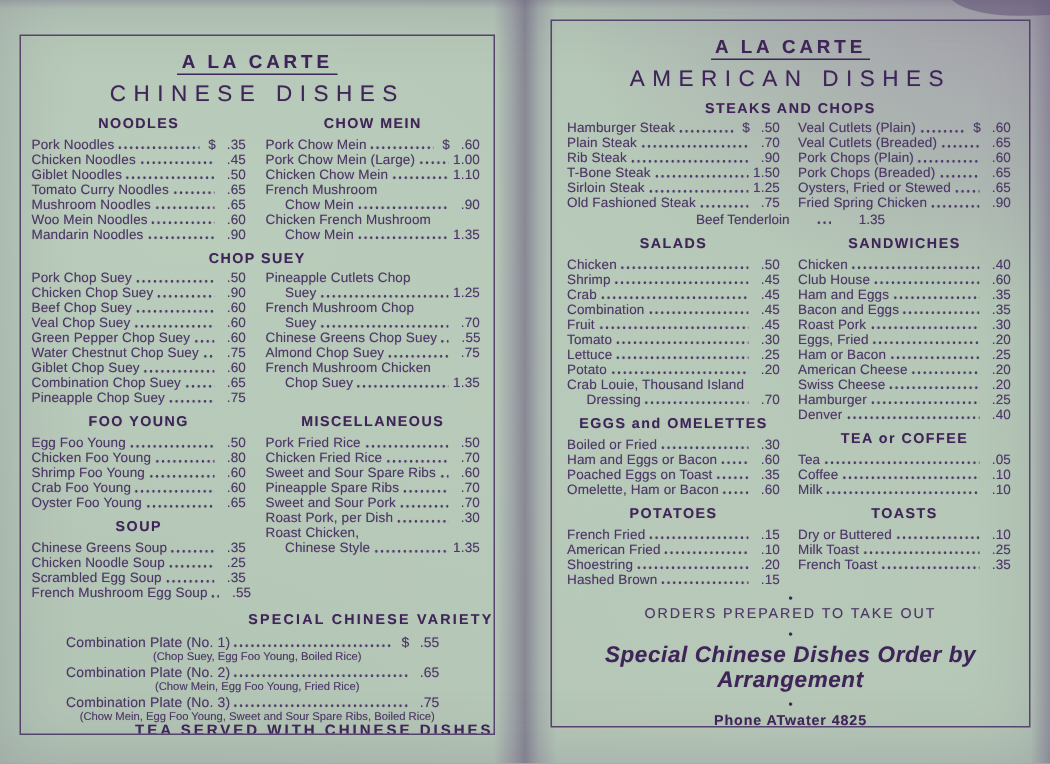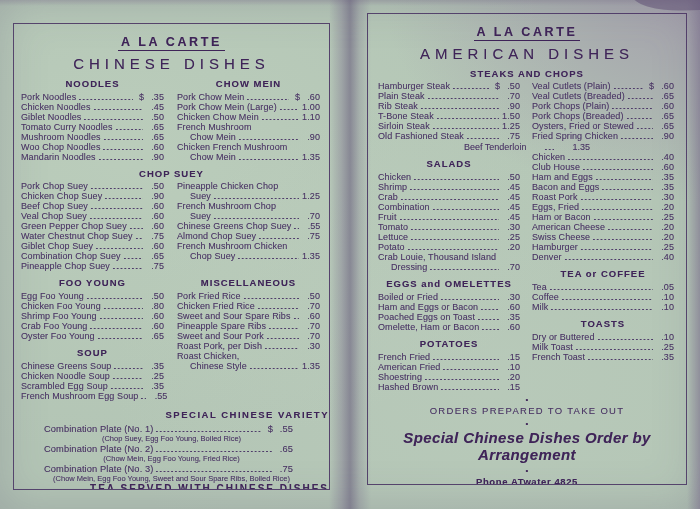--- a/index.html
+++ b/index.html
@@ -119,21 +119,21 @@
               <span class="n">Tomato Curry Noodles</span>
               <span class="lead"></span>
               <span class="p">.65</span>
             </div>
             <div class="item">
               <span class="n">Mushroom Noodles</span>
               <span class="lead"></span>
               <span class="p">.65</span>
             </div>
             <div class="item">
-              <span class="n">Woo Chop Noodles</span>
+              <span class="n">Woo Mein Noodles</span>
               <span class="lead"></span>
               <span class="p">.60</span>
             </div>
             <div class="item">
               <span class="n">Mandarin Noodles</span>
               <span class="lead"></span>
               <span class="p">.90</span>
             </div>
           </div>
         </div>
@@ -223,21 +223,21 @@
             <div class="item">
               <span class="n">Pineapple Chop Suey</span>
               <span class="lead"></span>
               <span class="p">.75</span>
             </div>
           </div>
         </div>
       <div class="col">
           <div class="msec">
             <div class="item">
-              <span class="n">Pineapple Chicken Chop</span>
+              <span class="n">Pineapple Cutlets Chop</span>
             </div>
             <div class="item">
               <span class="n ind">Suey</span>
               <span class="lead"></span>
               <span class="p">1.25</span>
             </div>
             <div class="item">
               <span class="n">French Mushroom Chop</span>
             </div>
             <div class="item">
@@ -574,20 +574,21 @@
             </div>
             <div class="item">
               <span class="n">Hashed Brown</span>
               <span class="lead"></span>
               <span class="p">.15</span>
             </div>
           </div>
         </div>
       <div class="col">
           <div class="msec">
+            <div class="sec-h">SANDWICHES</div>
             <div class="item">
               <span class="n">Chicken</span>
               <span class="lead"></span>
               <span class="p">.40</span>
             </div>
             <div class="item">
               <span class="n">Club House</span>
               <span class="lead"></span>
               <span class="p">.60</span>
             </div>

